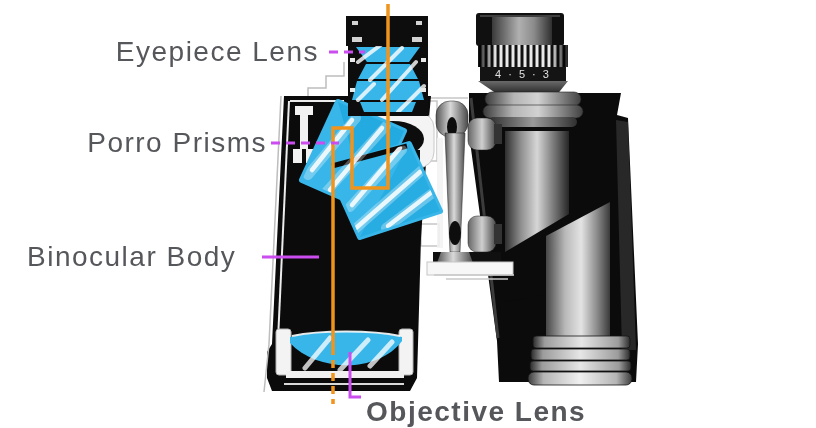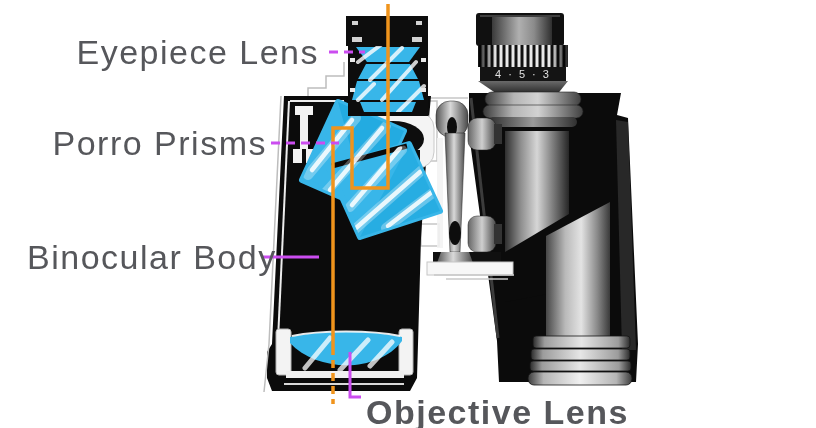--- a/index.html
+++ b/index.html
@@ -7,21 +7,21 @@
     position:relative;
     width:816px;height:428px;
     background:#ffffff;
     overflow:hidden;
     font-family:"Liberation Sans", sans-serif;
   }
   .stage svg{position:absolute;left:0;top:0;}
   .part-label{
     position:absolute;
     color:#56575b;
-    font-size:34px;
+    font-size:28px;
     font-weight:300;
     letter-spacing:1.5px;
     line-height:1;
     white-space:nowrap;
     transform:translateY(-50%);
   }
 </style>
 </head>
 <body>
 

